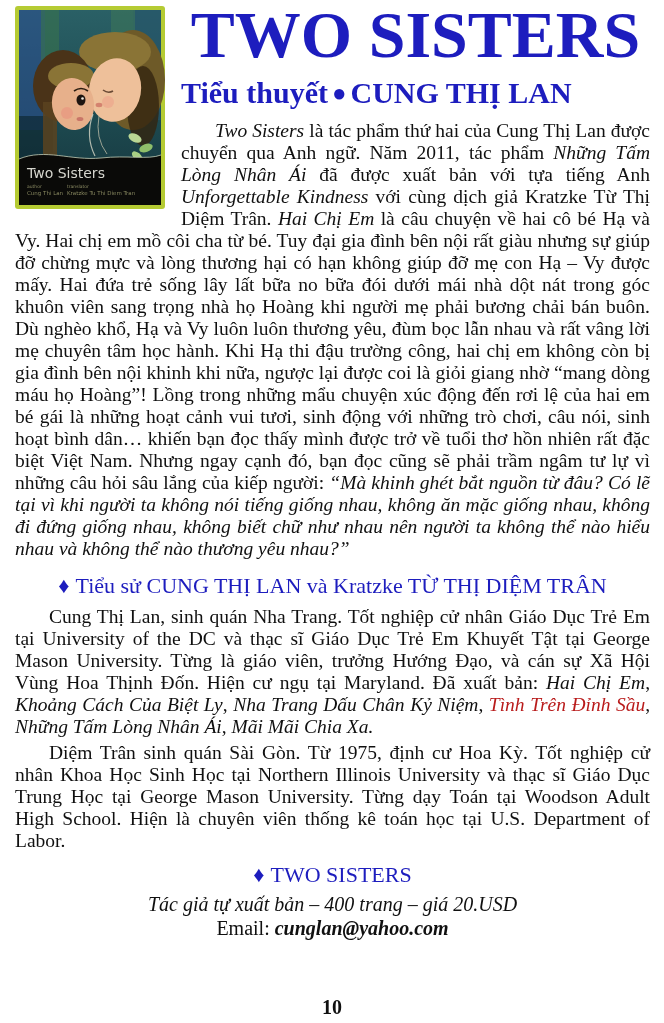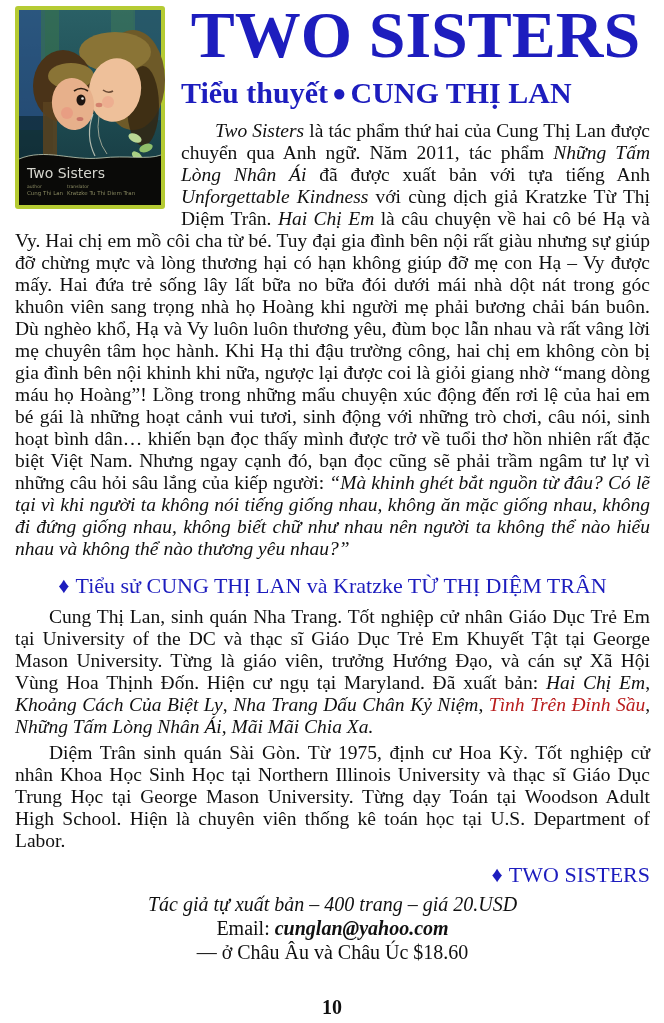--- a/index.html
+++ b/index.html
@@ -23,21 +23,21 @@
   .body-par{font-size:19.5px;line-height:22px;text-align:justify;margin:10px 0 0;}
   .body-par.indent{text-indent:34px;}
   .seg-i{font-style:italic;}
   .seg-bi{font-weight:bold;font-style:italic;}
   .seg-ilink{font-style:italic;color:#b91c1c;cursor:pointer;}
 
   
   .sec-heading{color:#1d1dbe;font-weight:normal;font-size:22px;line-height:26px;
                text-align:center;margin:13px 0 7px;white-space:nowrap;}
   .sec-heading .diamond{padding-right:6px;}
-  .sec-heading.two-sisters{margin:10px 0 4px;text-align:right;}
+  .sec-heading.two-sisters{margin:10px 0 4px;}
 
   
   .footer-line{font-size:20px;line-height:24px;text-align:center;}
   .footer-line.italic{font-style:italic;}
 
   .page-number{position:absolute;left:0;right:0;bottom:4px;text-align:center;
                font-weight:bold;font-size:20px;}
 </style>
 </head>
 <body>
@@ -113,16 +113,15 @@
     <span class="diamond">♦</span><span>Tiểu sử CUNG THỊ LAN và Kratzke TỪ THỊ DIỆM TRÂN</span>
   </div>
   <p class="body-par indent" style="margin-top:0;"><span>Cung Thị Lan, sinh quán Nha Trang. Tốt nghiệp cử nhân Giáo Dục Trẻ Em tại University of the DC và thạc sĩ Giáo Dục Trẻ Em Khuyết Tật tại George Mason University. Từng là giáo viên, trưởng Hướng Đạo, và cán sự Xã Hội Vùng Hoa Thịnh Đốn. Hiện cư ngụ tại Maryland. Đã xuất bản: </span><span class="seg-i">Hai Chị Em</span><span>, </span><span class="seg-i">Khoảng Cách Của Biệt Ly</span><span>, </span><span class="seg-i">Nha Trang Dấu Chân Kỷ Niệm</span><span>, </span><span class="seg-ilink">Tình Trên Đỉnh Sầu</span><span>, </span><span class="seg-i">Những Tấm Lòng Nhân Ái</span><span>, </span><span class="seg-i">Mãi Mãi Chia Xa.</span></p>
   <p class="body-par indent" style="margin-top:4px;">Diệm Trân sinh quán Sài Gòn. Từ 1975, định cư Hoa Kỳ. Tốt nghiệp cử nhân Khoa Học Sinh Học tại Northern Illinois University và thạc sĩ Giáo Dục Trung Học tại George Mason University. Từng dạy Toán tại Woodson Adult High School. Hiện là chuyên viên thống kê toán học tại U.S. Department of Labor.</p>
 
   <div class="sec-heading two-sisters">
     <span class="diamond">♦</span><span>TWO SISTERS</span>
   </div>
   <div class="footer-line italic">Tác giả tự xuất bản – 400 trang – giá 20.USD</div>
   <div class="footer-line"><span>Email:  </span><span class="seg-bi">cunglan@yahoo.com</span></div>
-  <div class="footer-line">—  ở Châu Âu và Châu Úc $18.60</div>
 
   <div class="page-number">10</div>
 </div>
 
 </body></html>

